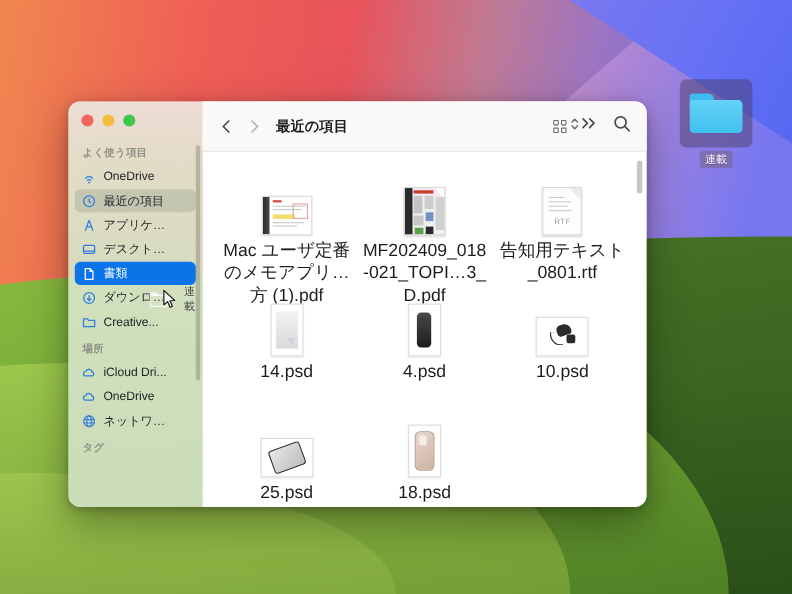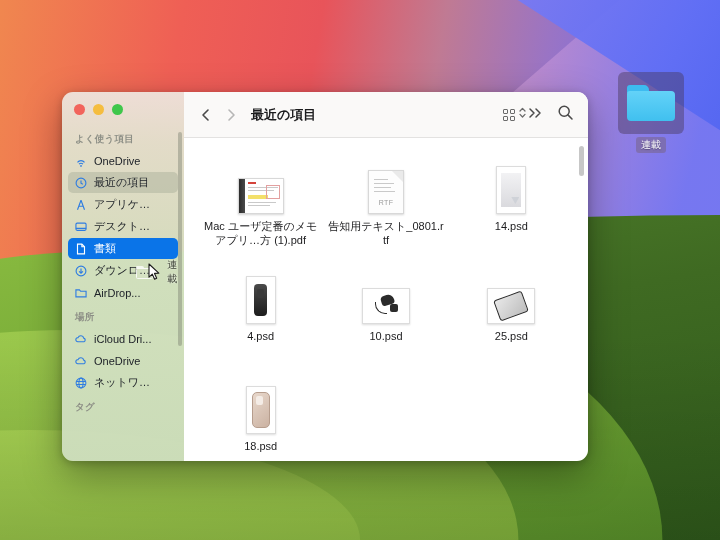--- a/index.html
+++ b/index.html
@@ -170,21 +170,21 @@
   
   #filegrid {
     flex:1; position:relative; overflow:hidden;
     padding:10px 14px 0 14px;
     display:grid; grid-template-columns:repeat(3,1fr);
     grid-auto-rows:110px; justify-items:center;
   }
   .file-cell { width:116px; text-align:center; }
   .thumb-wrap { height:66px; display:flex; align-items:flex-end; justify-content:center; }
   .file-name {
-    margin-top:5px; font-size:11px; line-height:1.28; color:#1c1c1e;
+    margin-top:5px; font-size:16px; line-height:1.28; color:#1c1c1e;
     word-break:break-all;
   }
   
   .doc {
     background:#fff; border:1px solid #d8d8d8; box-shadow:0 1px 2px rgba(0,0,0,.16);
     position:relative; overflow:hidden;
   }
   .doc.pdf1 { width:46px; height:36px; }
   .doc.pdf1::before {
     content:""; position:absolute; left:0; top:0; width:6px; height:100%;
@@ -336,21 +336,21 @@
         </span>
         <span class="sb-label">ダウンロ…</span>
       </div>
 
       <div class="sb-item">
         <span class="sb-icon">
           <svg viewBox="0 0 16 16" fill="none" stroke="currentColor" stroke-width="1.3">
             <path d="M2.2 12.4V4.4h4l1.4 1.6h6.2v6.4z"></path>
           </svg>
         </span>
-        <span class="sb-label">AirDrop...</span>
+        <span class="sb-label">Creative...</span>
       </div>
 
       <div class="sb-section">場所</div>
 
       <div class="sb-item">
         <span class="sb-icon">
           <svg viewBox="0 0 16 16" fill="none" stroke="currentColor" stroke-width="1.3">
             <path d="M4.4 11.2a2.4 2.4 0 0 1 .2-4.8 3.4 3.4 0 0 1 6.5.6 2.2 2.2 0 0 1 .3 4.2z"></path>
           </svg>
         </span>
@@ -449,20 +449,37 @@
               <div class="line" style="left:9px;top:11px;width:26px;"></div>
               <div class="hl" style="left:9px;top:16px;width:20px;"></div>
               <div class="line" style="left:9px;top:23px;width:28px;"></div>
               <div class="line" style="left:9px;top:26px;width:22px;"></div>
               <div style="position:absolute;right:3px;top:6px;width:14px;height:14px;border:1px solid #e3a0a0;"></div>
             </div>
           </div>
           <div class="file-name">Mac ユーザ定番のメモアプリ…方 (1).pdf</div>
         </div>
 
+        <div class="file-cell">
+          <div class="thumb-wrap">
+            <div class="doc pdf2">
+              <div class="dark" style="left:0;top:0;width:7px;height:44px;"></div>
+              <div class="red" style="left:8px;top:2px;width:18px;height:3px;"></div>
+              <div class="col" style="left:8px;top:7px;width:8px;height:16px;opacity:.5;"></div>
+              <div class="col" style="left:18px;top:7px;width:8px;height:12px;opacity:.4;"></div>
+              <div class="col" style="left:8px;top:25px;width:9px;height:9px;opacity:.45;"></div>
+              <div class="blue" style="left:19px;top:22px;width:7px;height:8px;opacity:.7;"></div>
+              <div class="grn" style="left:9px;top:36px;width:8px;height:6px;"></div>
+              <div class="dark" style="left:19px;top:35px;width:7px;height:7px;"></div>
+              <div class="col" style="left:28px;top:8px;width:8px;height:30px;opacity:.35;"></div>
+              <div class="fold"></div>
+            </div>
+          </div>
+          <div class="file-name">MF202409_018-021_TOPI…3_D.pdf</div>
+        </div>
 
         <div class="file-cell">
           <div class="thumb-wrap">
             <div class="doc rtf">
               <div class="fold2"></div>
               <div class="line" style="left:5px;top:8px;width:14px;"></div>
               <div class="line" style="left:5px;top:12px;width:20px;"></div>
               <div class="line" style="left:5px;top:16px;width:17px;"></div>
               <div class="line" style="left:5px;top:20px;width:21px;"></div>
               <div class="rtftxt">RTF</div>

